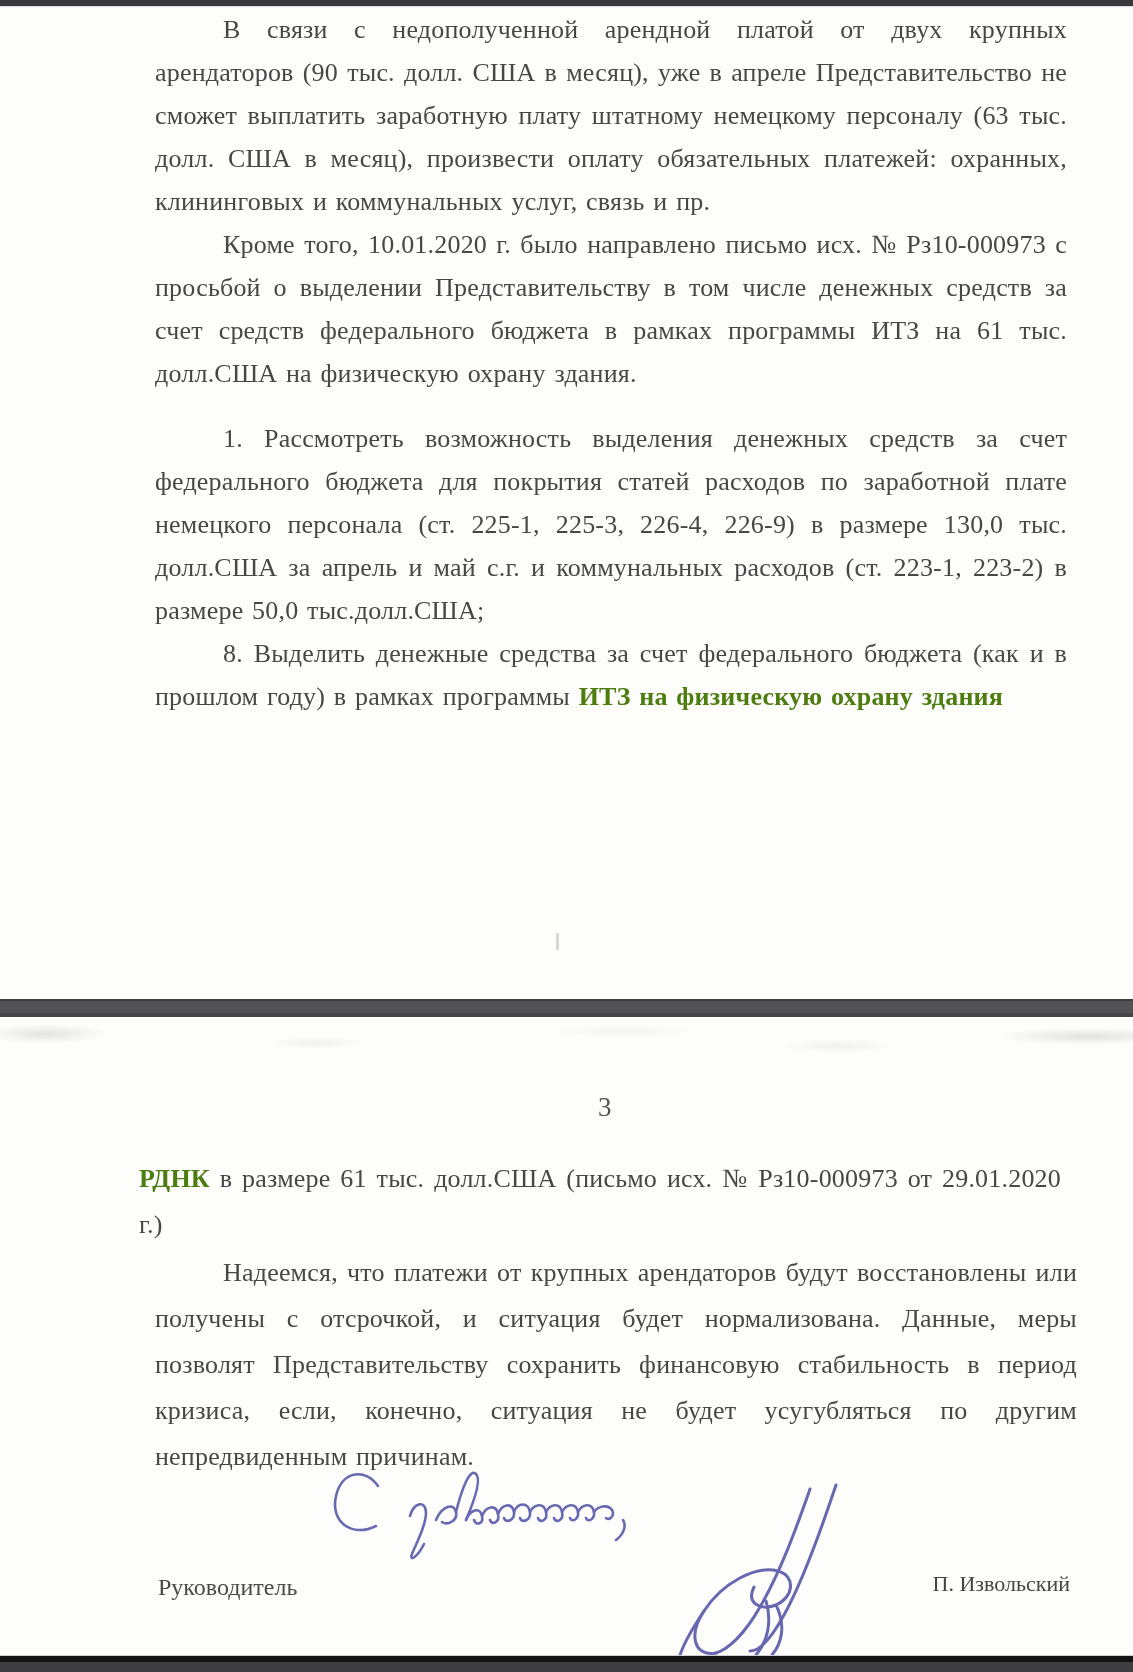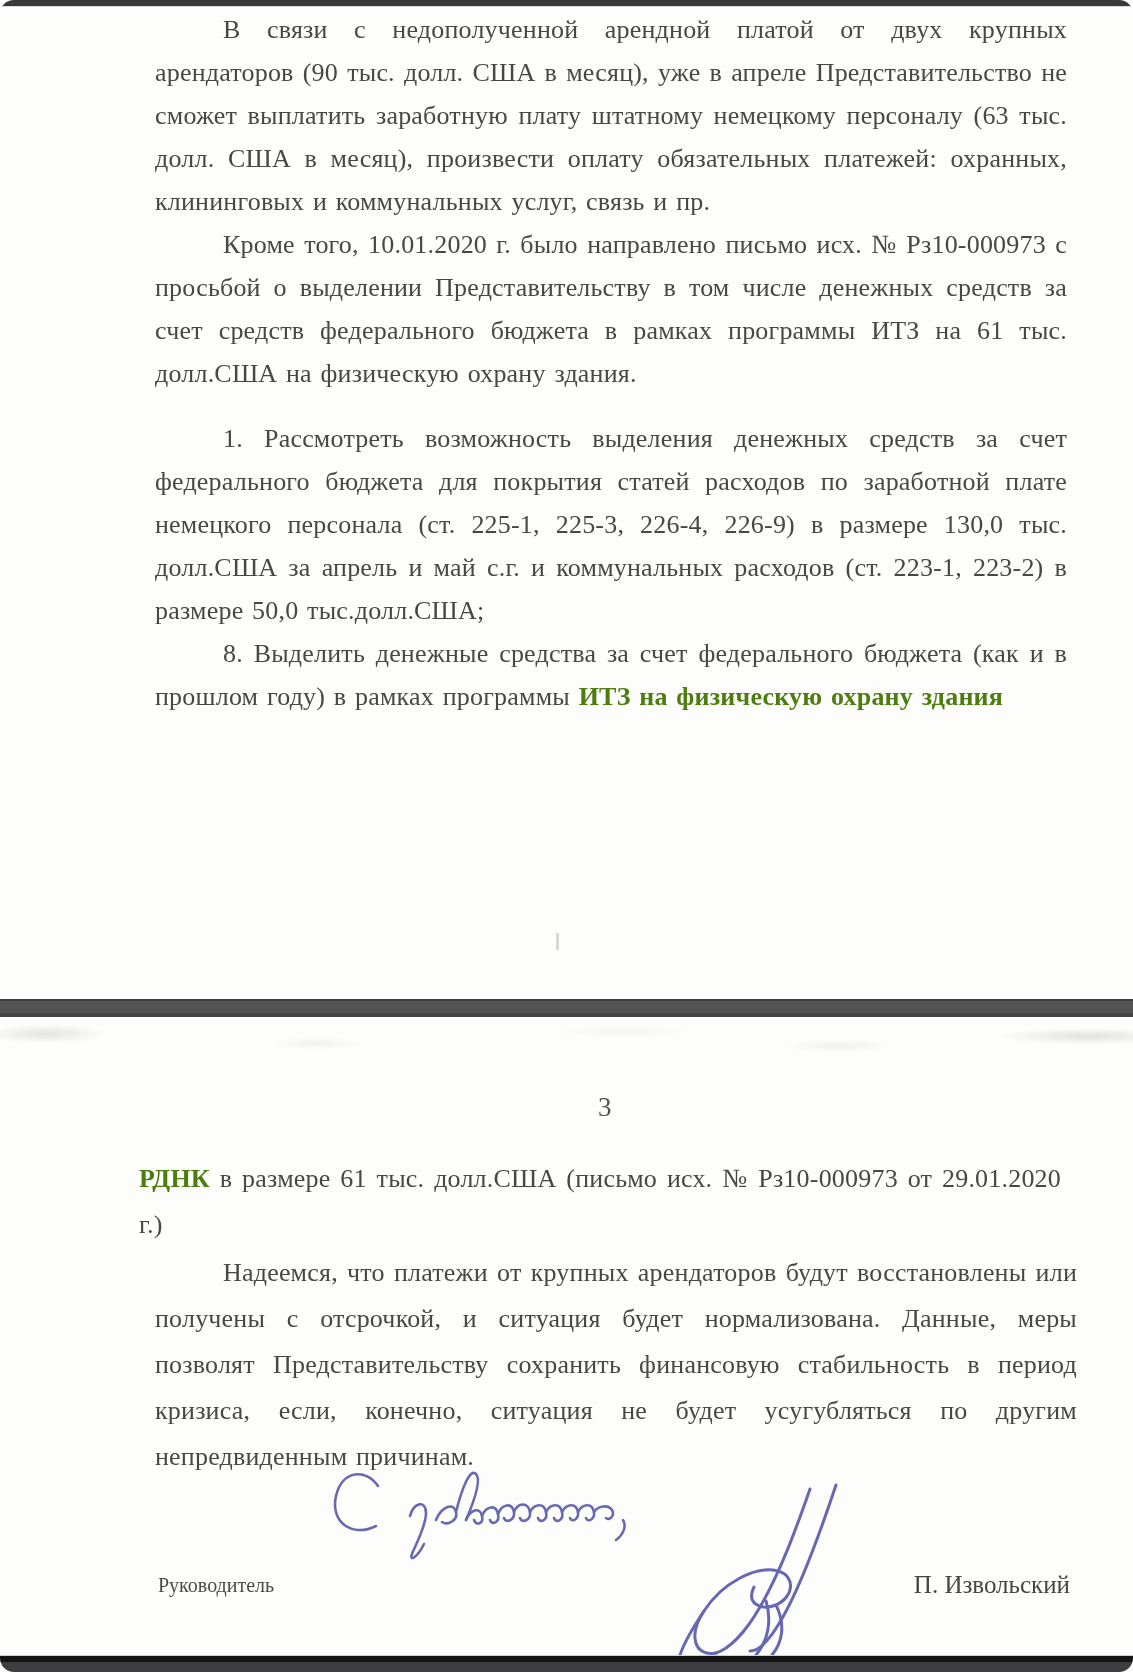--- a/index.html
+++ b/index.html
@@ -3,21 +3,20 @@
 <meta charset="utf-8">
 <style>
   html,body{margin:0;padding:0;background:#ffffff;}
   .canvas{
     position:relative;
     width:1133px;height:1672px;
     background:#fdfdfc;
     overflow:hidden;
     font-family:"Liberation Serif","DejaVu Serif",serif;
     color:#474747;
-    border-radius:14px;
   }
   
   .bar{position:absolute;left:0;width:100%;}
   .bar-top{top:0;height:6px;background:#39393b;border-bottom:1px solid #dcdcdc;}
   .bar-mid{top:999px;height:18px;background:linear-gradient(#3e3e40 0 2px,#525254 2px 14px,#464648 14px 100%);}
   .bar-bottom{top:1655px;height:17px;background:linear-gradient(#cfcfcf 0 1px,#141414 1px 7px,#3e3e40 7px 100%);}
 
   
   .textblock{position:absolute;left:155px;width:912px;}
   .para{
@@ -36,25 +35,25 @@
   .page3 .para{line-height:46px;}
   .pagenum{
     position:absolute;left:598px;top:1092px;
     font-size:27px;color:#555;
   }
   .p3-rdnk{position:absolute;left:139px;top:1156px;width:922px;}
   .p3-hope{position:absolute;left:155px;top:1250px;width:922px;}
 
   .signer-title{
     position:absolute;left:158px;top:1574px;
-    font-size:20px;color:#4a4a4a;
+    font-size:24px;color:#4a4a4a;
   }
   .signer-name{
     position:absolute;right:63px;top:1571px;
-    font-size:25px;color:#454545;
+    font-size:22px;color:#454545;
   }
 
   .handwriting-svg{position:absolute;left:318px;top:1458px;}
   .signature-svg{position:absolute;left:598px;top:1483px;}
 
   
   .noise{
     position:absolute;left:0;top:1017px;width:100%;height:48px;
     background-image:
       radial-gradient(ellipse 90px 14px at 4% 35%, rgba(0,0,0,.10), transparent 70%),

